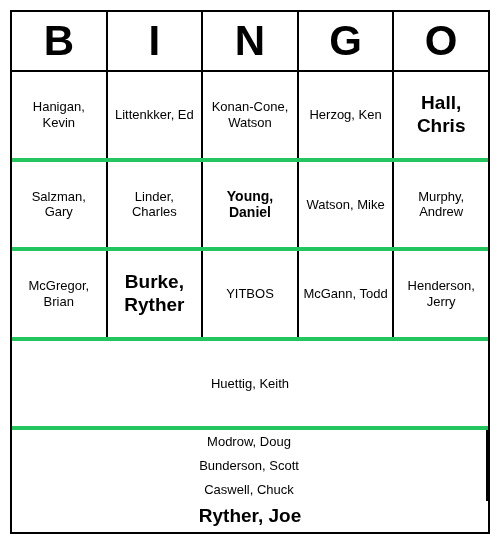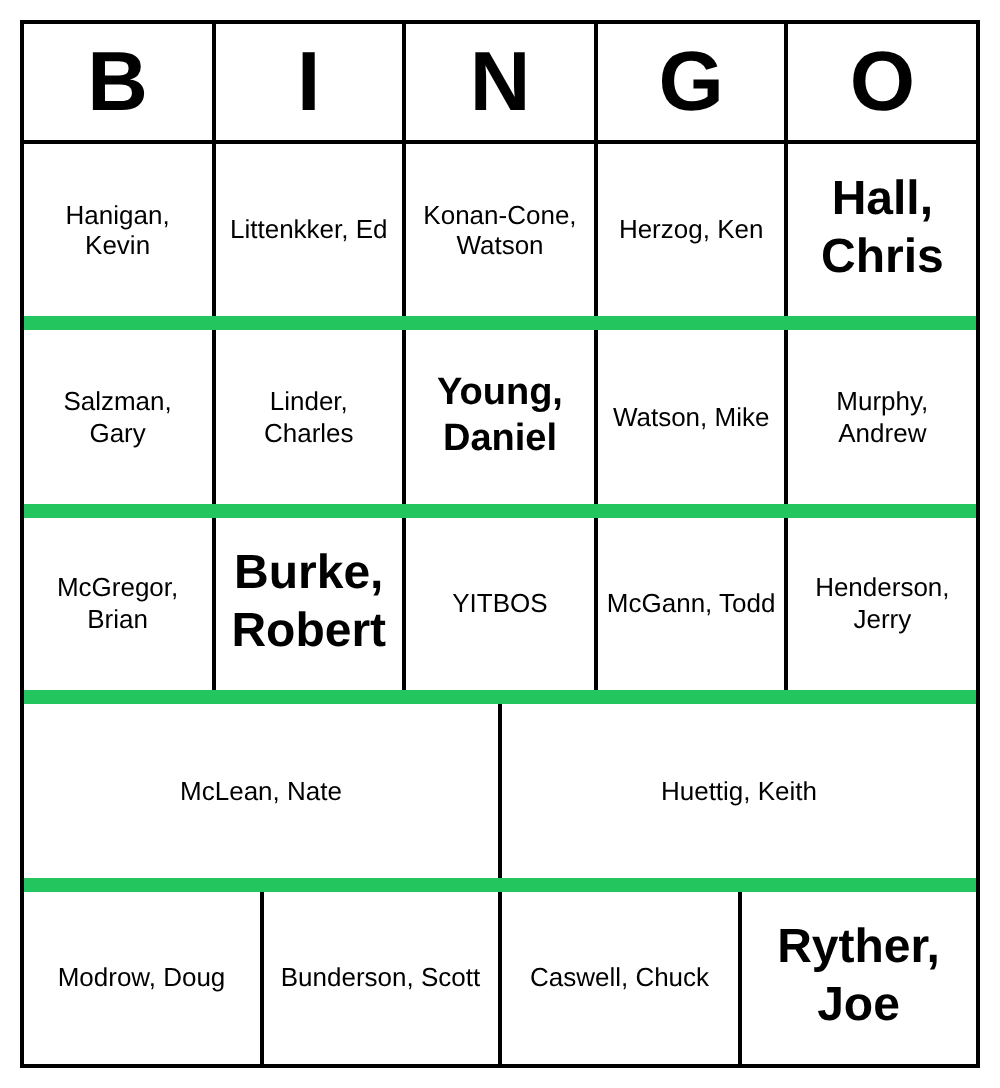--- a/index.html
+++ b/index.html
@@ -50,50 +50,51 @@
     .bingo-grid {
       flex: 1;
       display: flex;
       flex-direction: column;
     }
 
     .bingo-row {
       display: flex;
       flex-direction: row;
       flex: 1;
-      border-bottom: 7px solid #22c55e;
+      border-bottom: 4px solid #22c55e;
     }
 
     .bingo-row:last-child {
       border-bottom: none;
+      flex-direction: column;
     }
 
     .bingo-cell {
       flex: 1;
       display: flex;
       align-items: center;
       justify-content: center;
       text-align: center;
       border-right: 2px solid #000;
       padding: 4px;
       font-size: 13px;
       line-height: 1.2;
     }
 
     .bingo-cell:last-child {
       border-right: none;
     }
 
     .bingo-cell.large-text {
-      font-size: 24px;
+      font-size: 19px;
       font-weight: bold;
     }
 
     .bingo-cell.medium-text {
-      font-size: 19px;
+      font-size: 14px;
       font-weight: bold;
     }
   </style>
 </head>
 <body>
 
 <div class="bingo-card">
   <div class="bingo-header">
   <div class="bingo-header-cell">B</div>
       <div class="bingo-header-cell">I</div>
@@ -111,27 +112,26 @@
       </div>
       <div class="bingo-row">
         <div class="bingo-cell">Salzman, Gary</div>
         <div class="bingo-cell">Linder, Charles</div>
         <div class="bingo-cell medium-text">Young, Daniel</div>
         <div class="bingo-cell">Watson, Mike</div>
         <div class="bingo-cell">Murphy, Andrew</div>
       </div>
       <div class="bingo-row">
         <div class="bingo-cell">McGregor, Brian</div>
-        <div class="bingo-cell large-text">Burke, Robert</div>
+        <div class="bingo-cell large-text">Burke, Ryther</div>
         <div class="bingo-cell">YITBOS</div>
         <div class="bingo-cell">McGann, Todd</div>
         <div class="bingo-cell">Henderson, Jerry</div>
       </div>
       <div class="bingo-row">
-        <div class="bingo-cell">McLean, Nate</div>
         <div class="bingo-cell">Huettig, Keith</div>
       </div>
       <div class="bingo-row">
         <div class="bingo-cell">Modrow, Doug</div>
         <div class="bingo-cell">Bunderson, Scott</div>
         <div class="bingo-cell">Caswell, Chuck</div>
         <div class="bingo-cell large-text">Ryther, Joe</div>
       </div>
     </div>
 </div>

